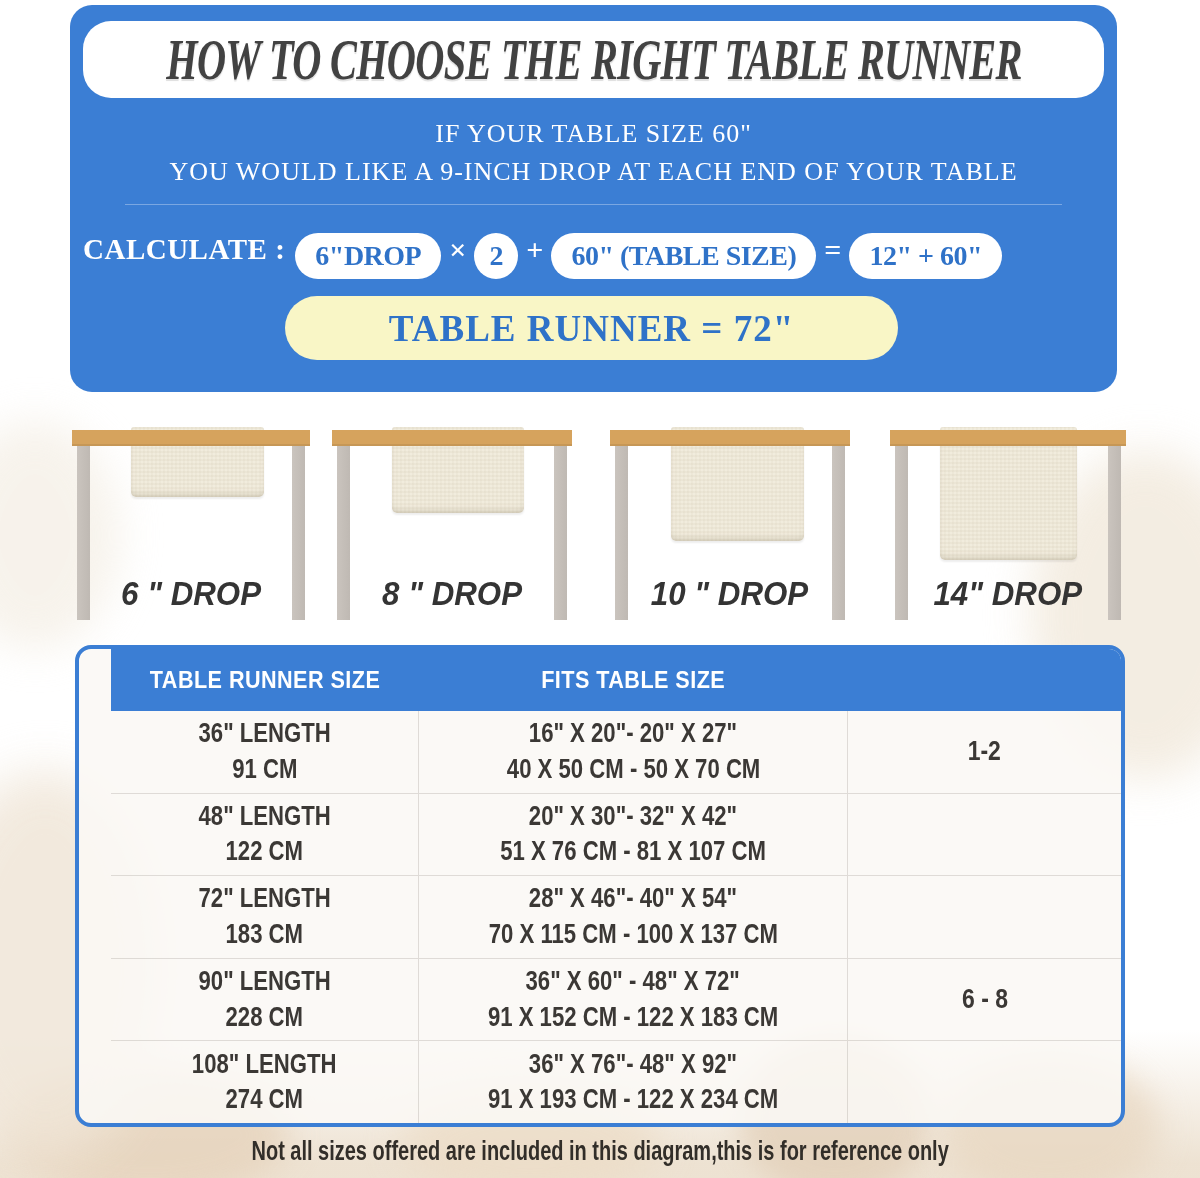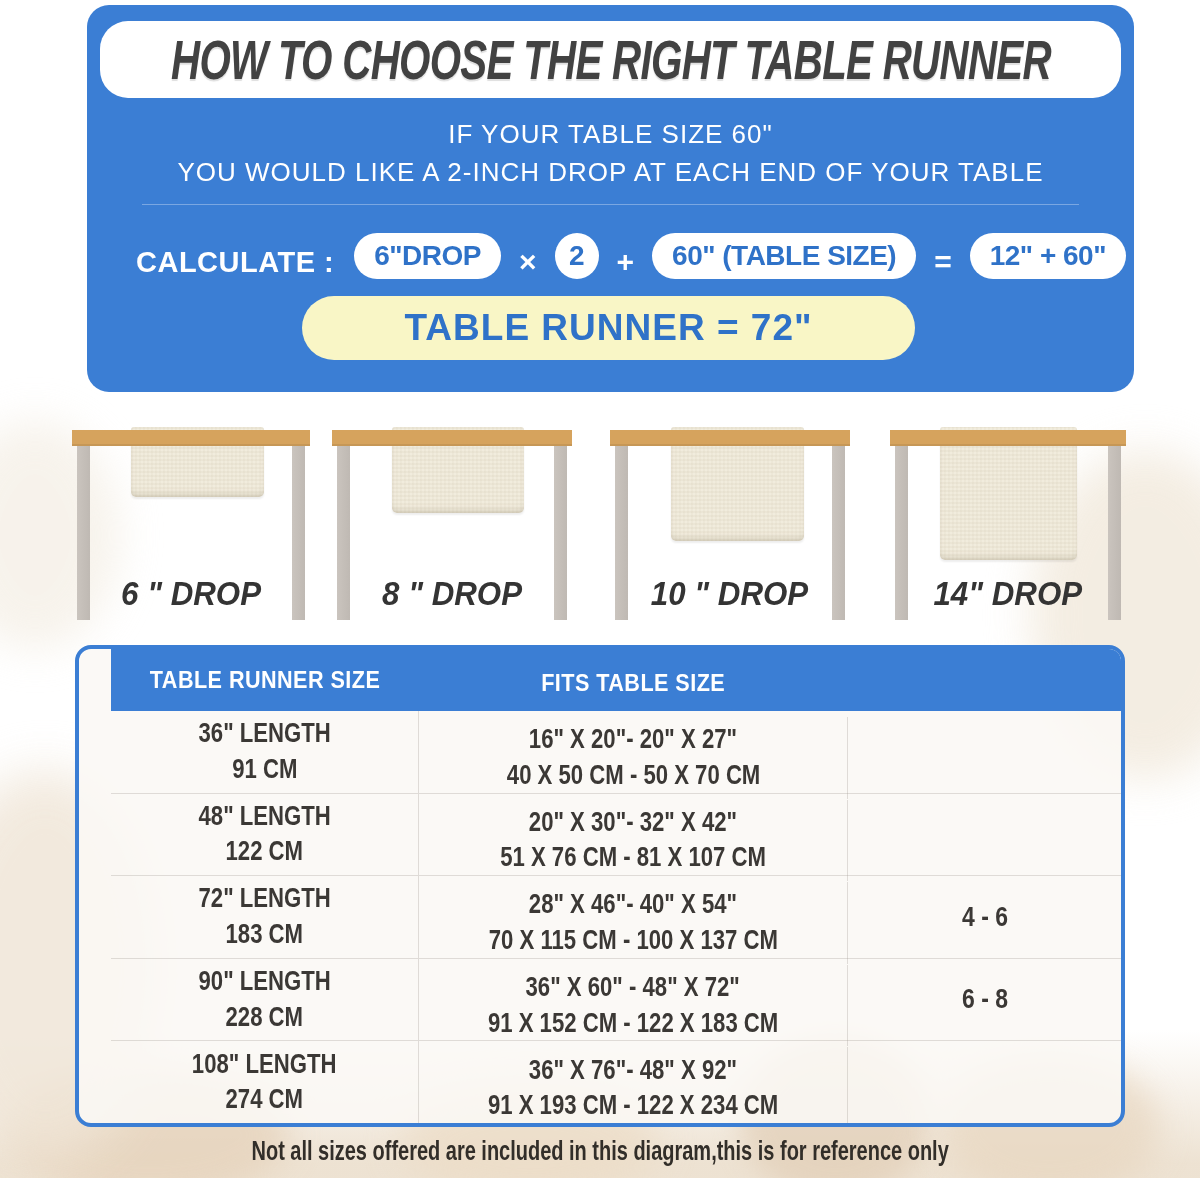--- a/index.html
+++ b/index.html
@@ -15,42 +15,42 @@
   .b3{left:740px;top:1035px;width:190px;height:165px;background:#e2cfb8;filter:blur(14px);opacity:.75;}
   .b4{left:940px;top:1055px;width:220px;height:145px;background:#e8d7c1;filter:blur(16px);opacity:.75;}
   .b5{left:1030px;top:450px;width:230px;height:330px;background:#f2eadd;filter:blur(22px);opacity:.85;}
   .b6{left:-70px;top:770px;width:230px;height:390px;background:#f0e6d8;filter:blur(24px);opacity:.85;}
   .b7{left:-50px;top:420px;width:170px;height:230px;background:#f2ebdf;filter:blur(20px);opacity:.6;}
   .bg-bottom{position:absolute;z-index:0;left:0;right:0;top:1030px;height:148px;
     background:linear-gradient(to bottom, rgba(238,226,211,0), #e9dbc7 90%);opacity:.8;}
 
   
   .top-panel{
-    position:absolute;z-index:2;left:87px;top:5px;width:1047px;height:387px;
-    background:#3b7ed4;border-radius:22px;
+    position:absolute;z-index:2;left:70px;top:5px;width:1047px;height:387px;
+    background:#3b7ed4;border-radius:22px;font-family:Liberation Serif, serif;
   }
   .title-banner{
     position:absolute;left:13px;top:16px;width:1021px;height:77px;background:#ffffff;
     border-radius:28px;display:flex;align-items:center;justify-content:center;white-space:nowrap;
   }
   .title-text{
     display:inline-block;font-size:56px;font-weight:bold;font-style:italic;color:#424242;
     letter-spacing:-1px;transform:scaleX(0.72);transform-origin:center;
     text-shadow:0 2px 1px rgba(80,80,80,0.18);
   }
   .subtitle{
     position:absolute;left:0;width:100%;text-align:center;color:#ffffff;
     font-size:26px;font-weight:normal;letter-spacing:1px;white-space:nowrap;
   }
   .sub1{top:114px;}
   .sub2{top:152px;}
   .panel-divider{position:absolute;left:55px;right:55px;top:199px;height:1px;background:rgba(255,255,255,0.32);}
   .calc-row{
     position:absolute;left:13px;top:228px;width:1021px;height:46px;
-    display:flex;align-items:flex-end;gap:16px;white-space:nowrap;margin-left:36px;
+    display:flex;align-items:flex-start;gap:6px;white-space:nowrap;
   }
   .calc-label{font-size:29px;font-weight:bold;color:#ffffff;letter-spacing:0.5px;margin-right:4px;}
   .pill{
     background:#ffffff;color:#2f72c8;font-weight:bold;font-size:28px;letter-spacing:-0.5px;
     height:46px;line-height:46px;border-radius:24px;padding:0 20px;text-align:center;
   }
   .pill-circle{width:44px;padding:0;border-radius:50%;}
   .op{color:#ffffff;font-weight:bold;font-size:30px;padding:0 2px;}
   .result-pill{
     position:absolute;left:215px;top:291px;width:613px;height:64px;background:#f9f6c6;
@@ -92,21 +92,21 @@
     position:absolute;z-index:2;left:75px;top:645px;width:1050px;height:482px;box-sizing:border-box;
     border:4px solid #3b7ed4;border-radius:16px;overflow:hidden;
     background:rgba(250,248,245,0.88);
     padding-left:32px;
   }
   .thead{height:62px;background:#3b7ed4;display:flex;align-items:center;}
   .thead .hc{text-align:center;color:#ffffff;white-space:nowrap;}
   .thead .hc span{display:inline-block;font-size:24px;font-weight:bold;letter-spacing:0.5px;
     transform:scaleX(0.9);transform-origin:center;}
   .c-1{width:30.5%;}
-  .c-2{width:42.5%;margin-top:6px;}
+  .c-2{width:42.5%;}
   .c-3{width:27%;}
   .tbody{height:calc(100% - 62px);display:flex;flex-direction:column;}
   .trow{flex:1;display:flex;}
   .trow + .trow{border-top:1px solid rgba(150,145,138,0.28);}
   .cell{height:100%;display:flex;flex-direction:column;justify-content:center;align-items:center;white-space:nowrap;}
   .cell.c-1,.cell.c-2{border-right:1px solid rgba(150,145,138,0.28);box-sizing:border-box;}
   .cell span{display:inline-block;font-size:27px;font-weight:bold;color:#3b3835;line-height:1.32;
     transform:scaleX(0.82);transform-origin:center;}
   .cell.c-3 span{font-size:28px;}
 
@@ -125,21 +125,21 @@
 <div class="bg-blob b4"></div>
 <div class="bg-blob b5"></div>
 <div class="bg-blob b6"></div>
 <div class="bg-blob b7"></div>
 
 <div class="top-panel">
   <div class="title-banner">
     <span class="title-text">HOW TO CHOOSE THE RIGHT TABLE RUNNER</span>
   </div>
   <div class="subtitle sub1">IF YOUR TABLE SIZE 60"</div>
-  <div class="subtitle sub2">YOU WOULD LIKE A 2-INCH DROP AT EACH END OF YOUR TABLE</div>
+  <div class="subtitle sub2">YOU WOULD LIKE A 9-INCH DROP AT EACH END OF YOUR TABLE</div>
   <div class="panel-divider"></div>
 
   <div class="calc-row">
     <span class="calc-label">CALCULATE :</span>
     <span class="pill">6"DROP</span>
     <span class="op">×</span>
     <span class="pill pill-circle">2</span>
     <span class="op">+</span>
     <span class="pill">60" (TABLE SIZE)</span>
     <span class="op">=</span>
@@ -188,43 +188,43 @@
   <div class="tbody">
     <div class="trow">
       <div class="cell c-1">
         <span>36" LENGTH</span>
         <span>91 CM</span>
       </div>
       <div class="cell c-2">
         <span>16" X 20"- 20" X 27"</span>
         <span>40 X 50 CM - 50 X 70 CM</span>
       </div>
+      <div class="cell c-3">
+        <span>1-2</span>
+      </div>
     </div>
     <div class="trow">
       <div class="cell c-1">
         <span>48" LENGTH</span>
         <span>122 CM</span>
       </div>
       <div class="cell c-2">
         <span>20" X 30"- 32" X 42"</span>
         <span>51 X 76 CM - 81 X 107 CM</span>
       </div>
     </div>
     <div class="trow">
       <div class="cell c-1">
         <span>72" LENGTH</span>
         <span>183 CM</span>
       </div>
       <div class="cell c-2">
         <span>28" X 46"- 40" X 54"</span>
         <span>70 X 115 CM - 100 X 137 CM</span>
       </div>
-      <div class="cell c-3">
-        <span>4 - 6</span>
-      </div>
     </div>
     <div class="trow">
       <div class="cell c-1">
         <span>90" LENGTH</span>
         <span>228 CM</span>
       </div>
       <div class="cell c-2">
         <span>36" X 60" - 48" X 72"</span>
         <span>91 X 152 CM - 122 X 183 CM</span>
       </div>

